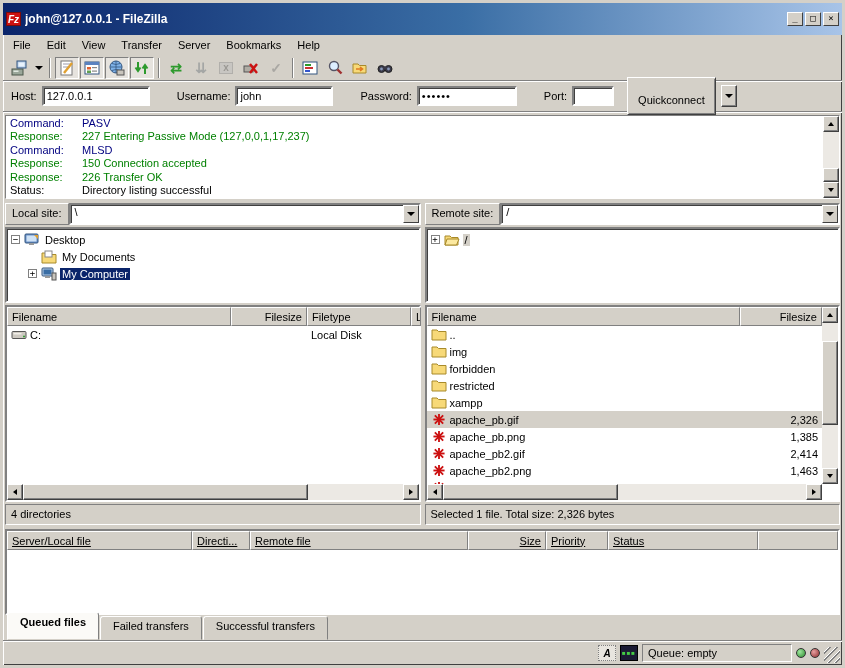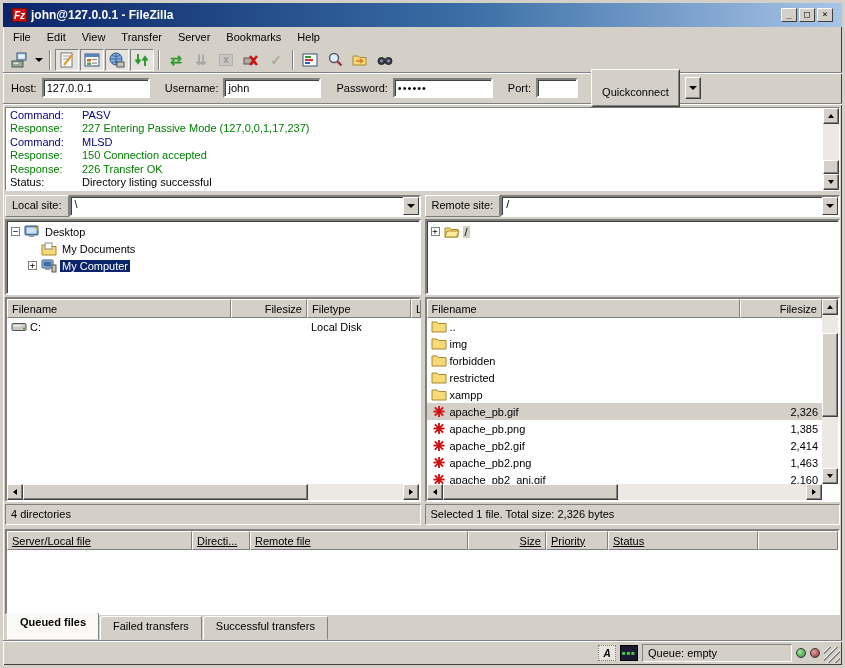--- a/index.html
+++ b/index.html
@@ -8,21 +8,21 @@
 
   .window {
     position: relative; width: 845px; height: 668px;
     background: #d4d0c8;
     border: 3px solid #d4d0c8;
     box-shadow: inset 1px 1px 0 #ffffff, inset -1px -1px 0 #404040;
     display: flex; flex-direction: column;
   }
 
   
-  .titlebar { height:24px; background: linear-gradient(to right,#0a246a,#3a6ea5 55%,#a8c4e8); display:flex; align-items:center; padding:0 9px; flex:0 0 auto; }
+  .titlebar { height:32px; background: linear-gradient(to right,#0a246a,#3a6ea5 55%,#a8c4e8); display:flex; align-items:center; padding:0 3px; flex:0 0 auto; }
   .fz-logo { width:15px; height:14px; background:#cc1111; color:#fff; font-weight:bold; font-style:italic; font-size:10px; line-height:14px; text-align:center; margin-right:4px; border:1px solid #7a0a0a; }
   .title-text { color:#fff; font-weight:bold; font-size:12px; flex:1; white-space:nowrap; overflow:hidden; }
   .tb-btns { display:flex; gap:2px; }
   .tb-btn { width:16px; height:14px; background:#d4d0c8; border:1px solid; border-color:#fff #404040 #404040 #fff; font-size:9px; line-height:11px; text-align:center; font-family:"DejaVu Sans Mono",monospace; }
 
   
   .menubar { height:20px; display:flex; align-items:center; padding-left:2px; flex:0 0 auto; }
   .menu-item { padding:2px 8px; cursor:default; }
 
   
@@ -31,21 +31,21 @@
   .tbtn { width:24px; height:22px; display:flex; align-items:center; justify-content:center; border:1px solid transparent; }
   .tbtn.pressed { border-color:#808080 #fff #fff #808080; background:#e6e3de; }
   .tbtn svg { display:block; }
   .tbtn .glyph { font-size:14px; font-weight:bold; line-height:1; }
   .dim { opacity:.45; filter:grayscale(80%); }
   .dd-arrow { width:0; height:0; border-left:4px solid transparent; border-right:4px solid transparent; border-top:4px solid #000; }
   .tbtn-dd { width:13px; height:22px; display:flex; align-items:center; justify-content:center; }
 
   
   .quickbar { height:31px; display:flex; align-items:center; padding-left:8px; gap:5px; flex:0 0 auto; border-bottom:1px solid #808080; box-shadow:0 1px 0 #fff; }
-  .quickbar label { margin-left:10px; }
+  .quickbar label { margin-left:22px; }
   .qc-input { height:20px; border:2px solid; border-color:#808080 #fff #fff #808080; box-shadow: inset 1px 1px 0 #404040; background:#fff; font-family:"Liberation Sans",sans-serif; font-size:11px; padding:0 3px; }
   .qc-btn { height:38px; padding:16px 10px; background:#d4d0c8; border:1px solid; border-color:#fff #404040 #404040 #fff; box-shadow: inset 1px 1px 0 #d4d0c8, inset -1px -1px 0 #808080; font-size:11px; }
   .qc-dd { width:16px; height:22px; background:#d4d0c8; border:1px solid; border-color:#fff #404040 #404040 #fff; box-shadow: inset -1px -1px 0 #808080; display:flex; align-items:center; justify-content:center; }
 
   
   .log-wrap { margin:3px 2px 2px 2px; height:84px; flex:0 0 auto; display:flex; background:#fff; border:1px solid; border-color:#808080 #fff #fff #808080; }
   .log-lines { flex:1; overflow:hidden; padding:1px 0 0 4px; line-height:13.4px; white-space:nowrap; }
   .log-label { display:inline-block; width:72px; }
   .lc { color:#000080; } .lr { color:#008000; } .ls { color:#000000; }
 

